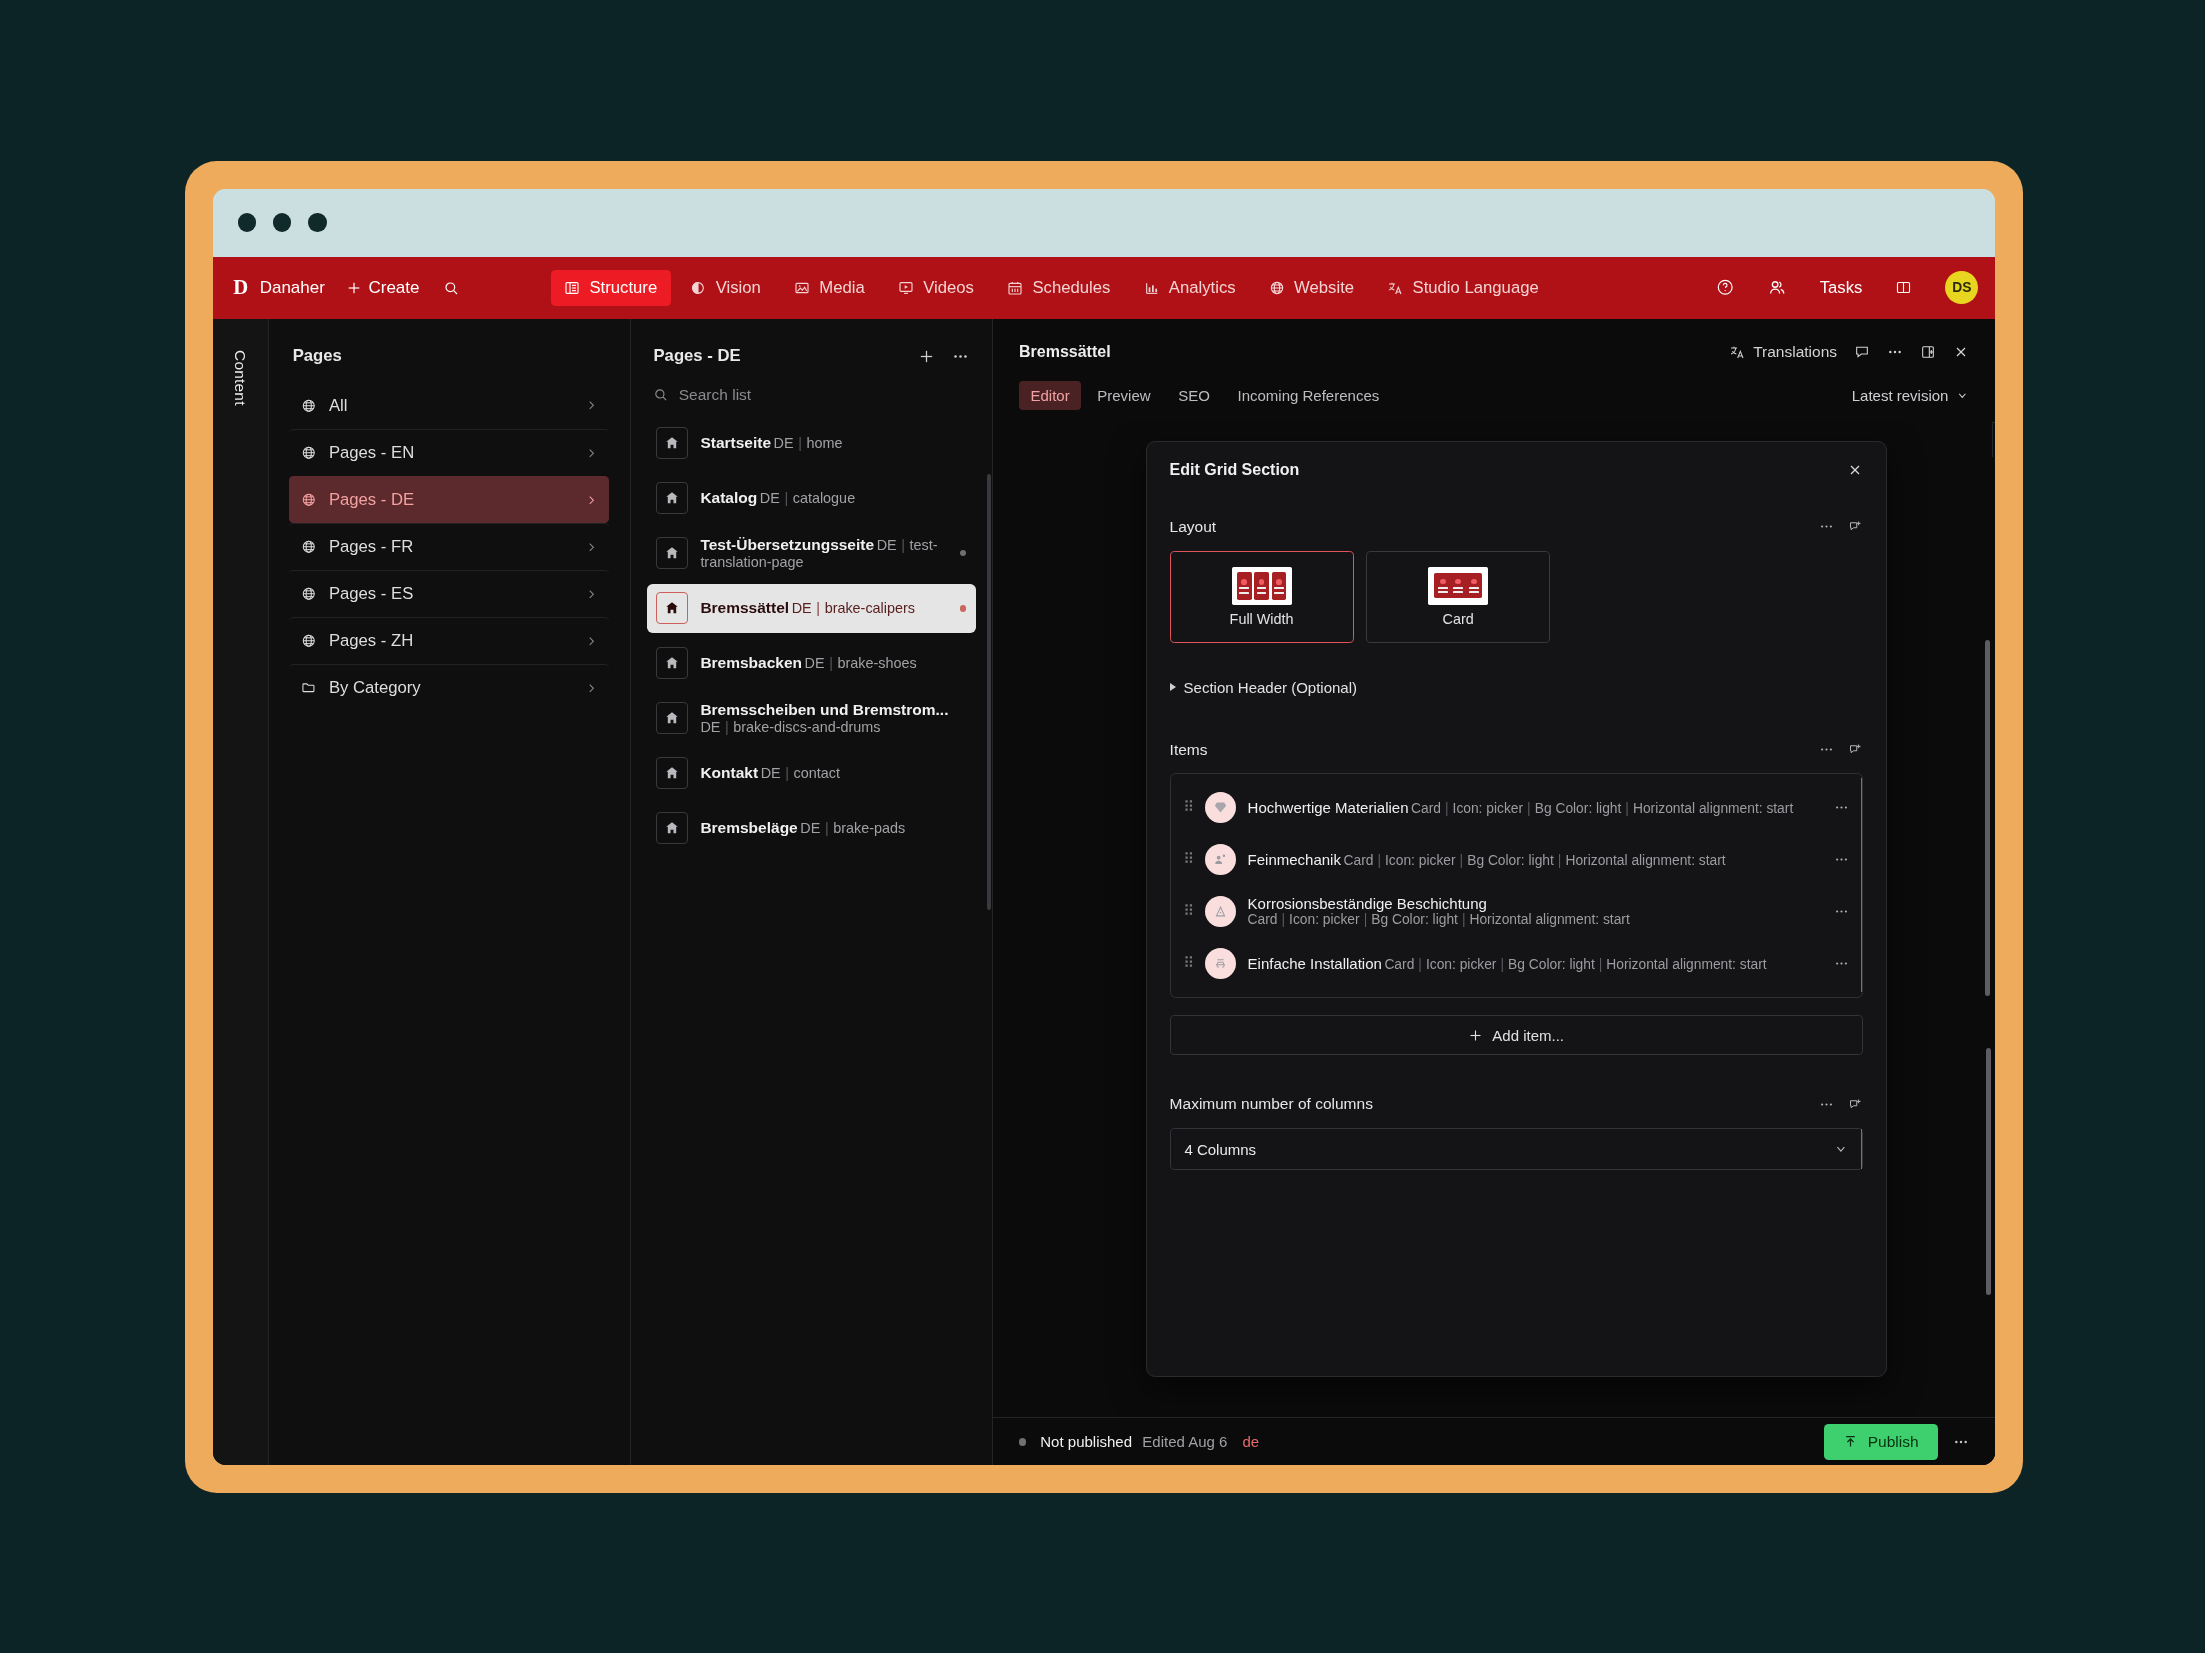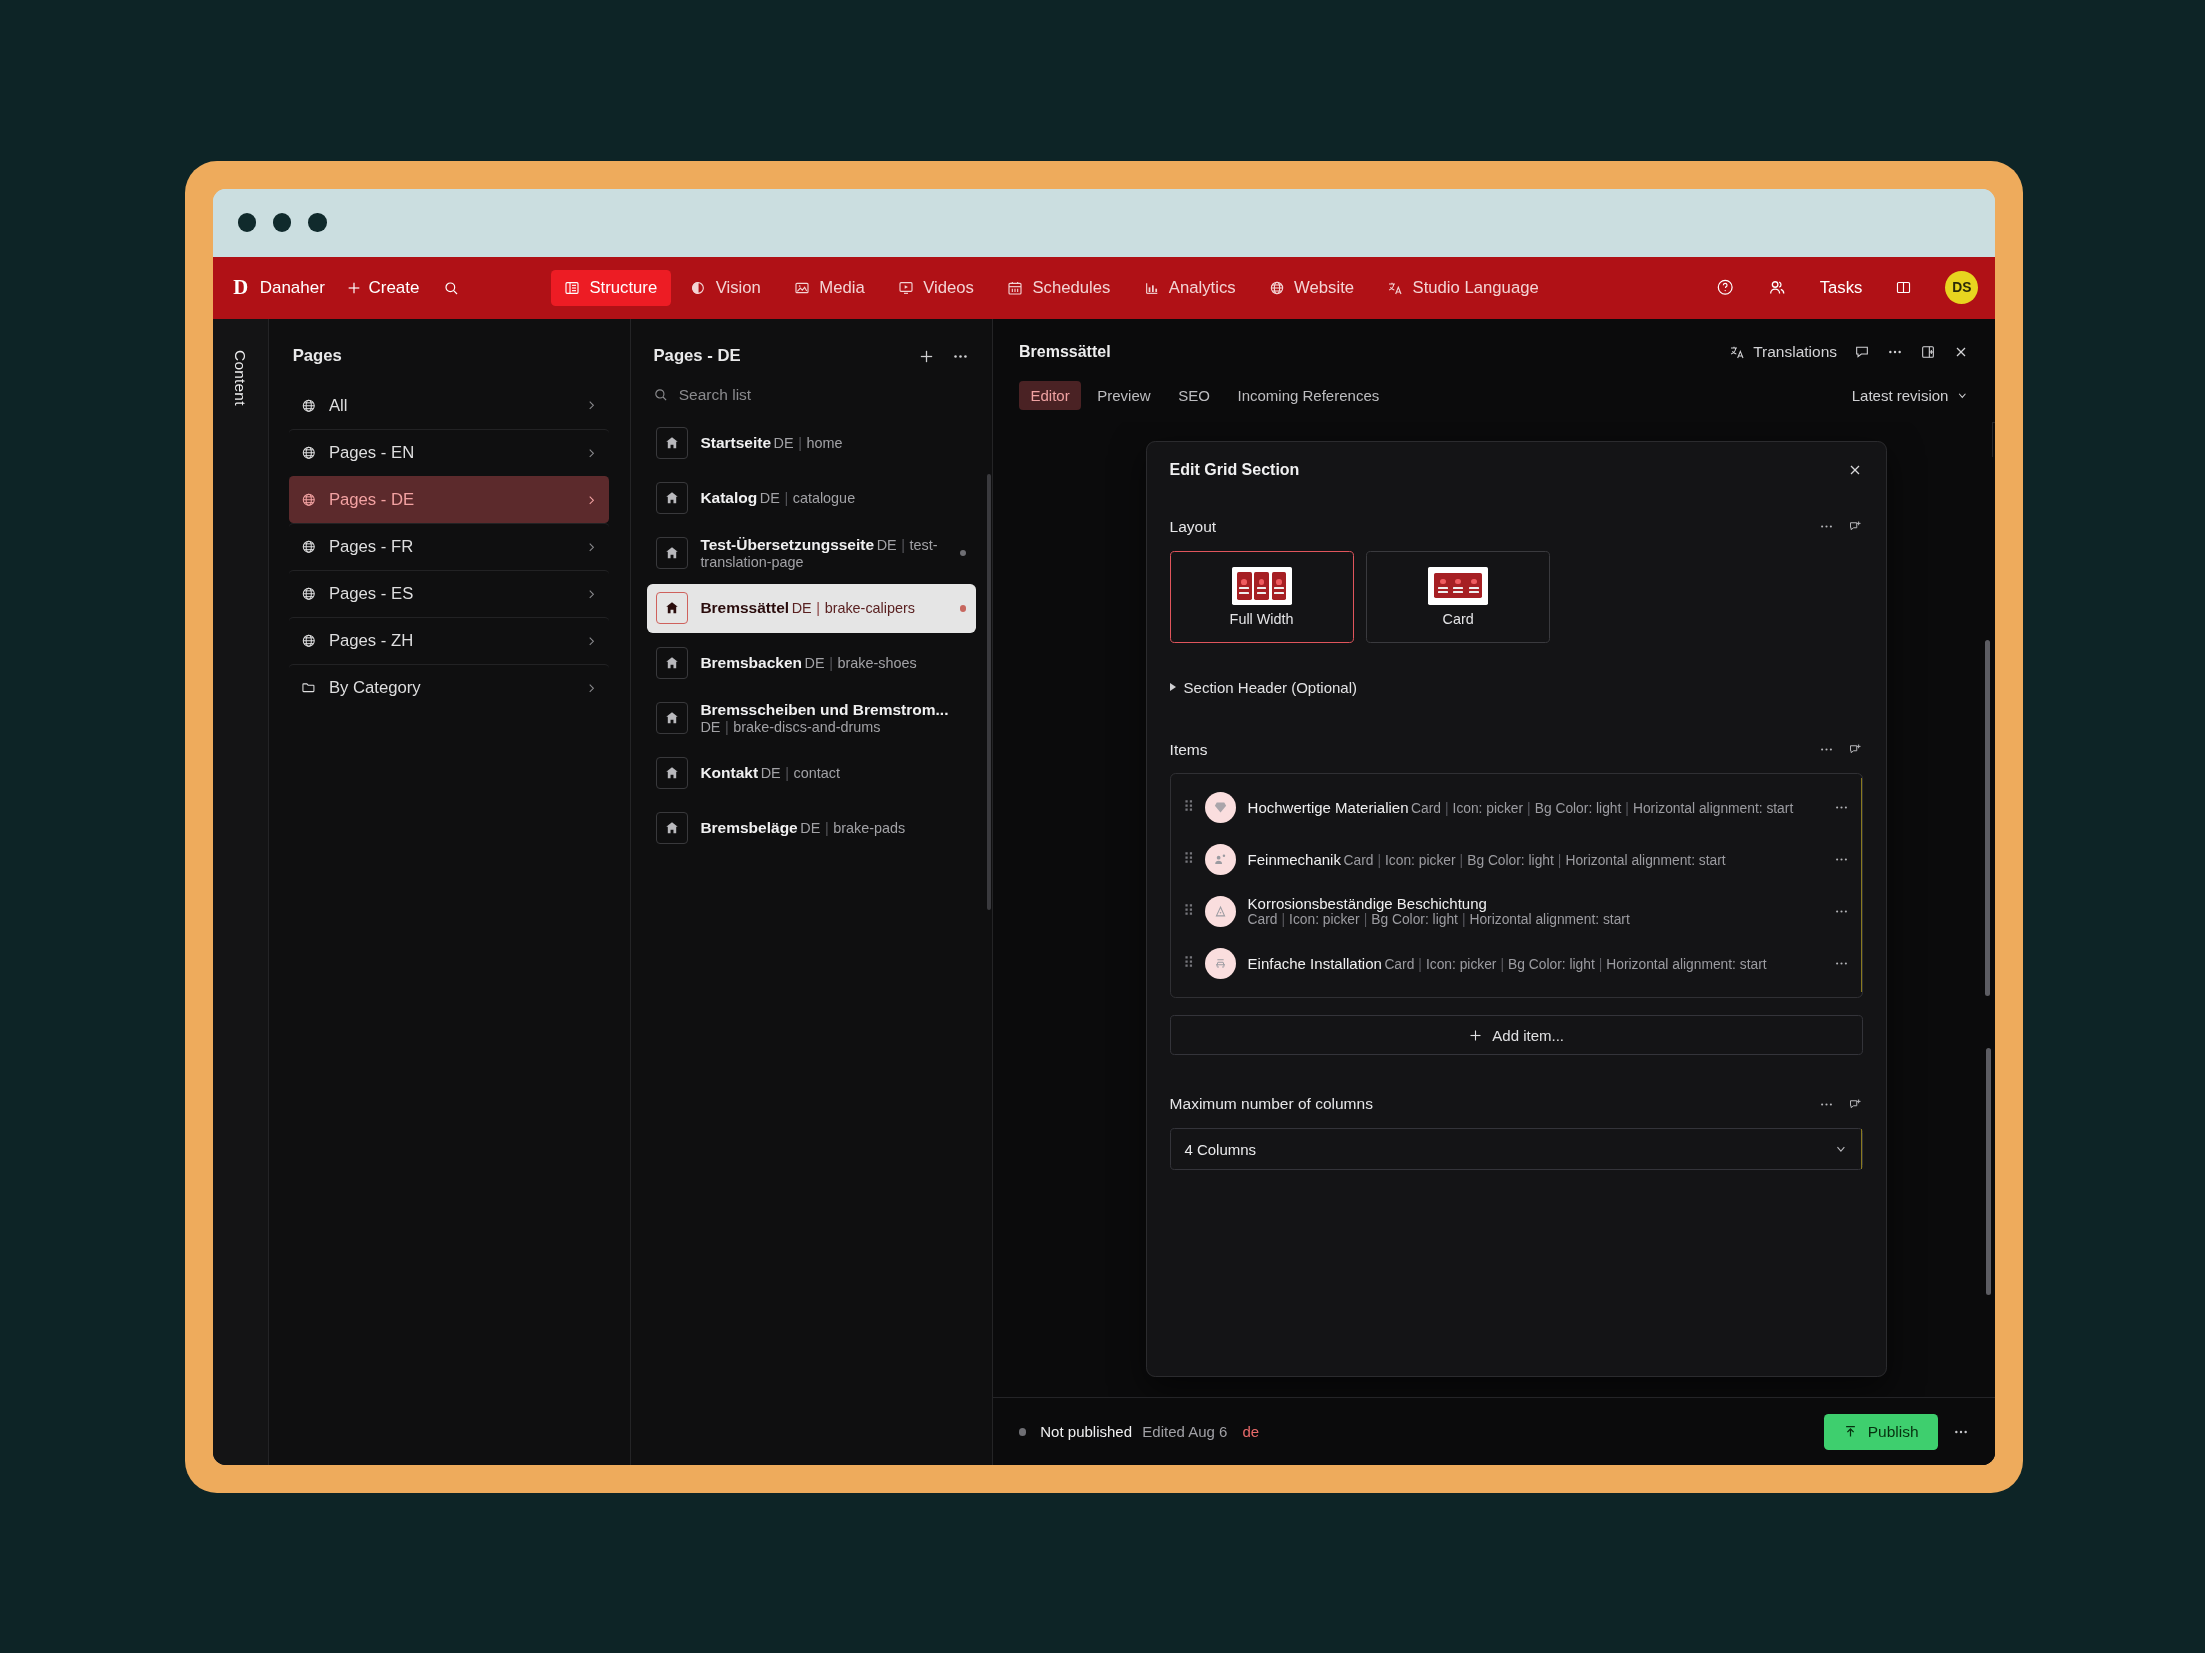--- a/index.html
+++ b/index.html
@@ -277,21 +277,21 @@
     position: absolute; right: 4.6px; top: 626px; width: 5.2px; height: 247px;
     background: #5d5d63; border-radius: 2.9px;
   }
   .list-scroll {
     position: absolute; right: 1.1px; top: 155px; width: 3.4px; height: 436px;
     background: #3a3a3e; border-radius: 2.3px;
   }
 
   
   #doc-footer {
-    height: 68px; flex: 0 0 auto;
+    height: 48px; flex: 0 0 auto;
     border-top: 0.6px solid #242427;
     display: flex; align-items: center; padding: 0 26.4px;
     background: #0b0b0c;
   }
   .ft-dot { width: 7.5px; height: 7.5px; border-radius: 50%; background: #6f6f74; margin-right: 13.8px; }
   .ft-status { font-size: 15px; color: #f0f0f1; }
   .ft-edited { font-size: 15px; color: #a0a0a5; margin-left: 10.3px; }
   .ft-lang { font-size: 15px; color: #e86a6a; margin-left: 15px; }
   .publish-btn {
     margin-left: auto; display: flex; align-items: center; gap: 9.2px;

